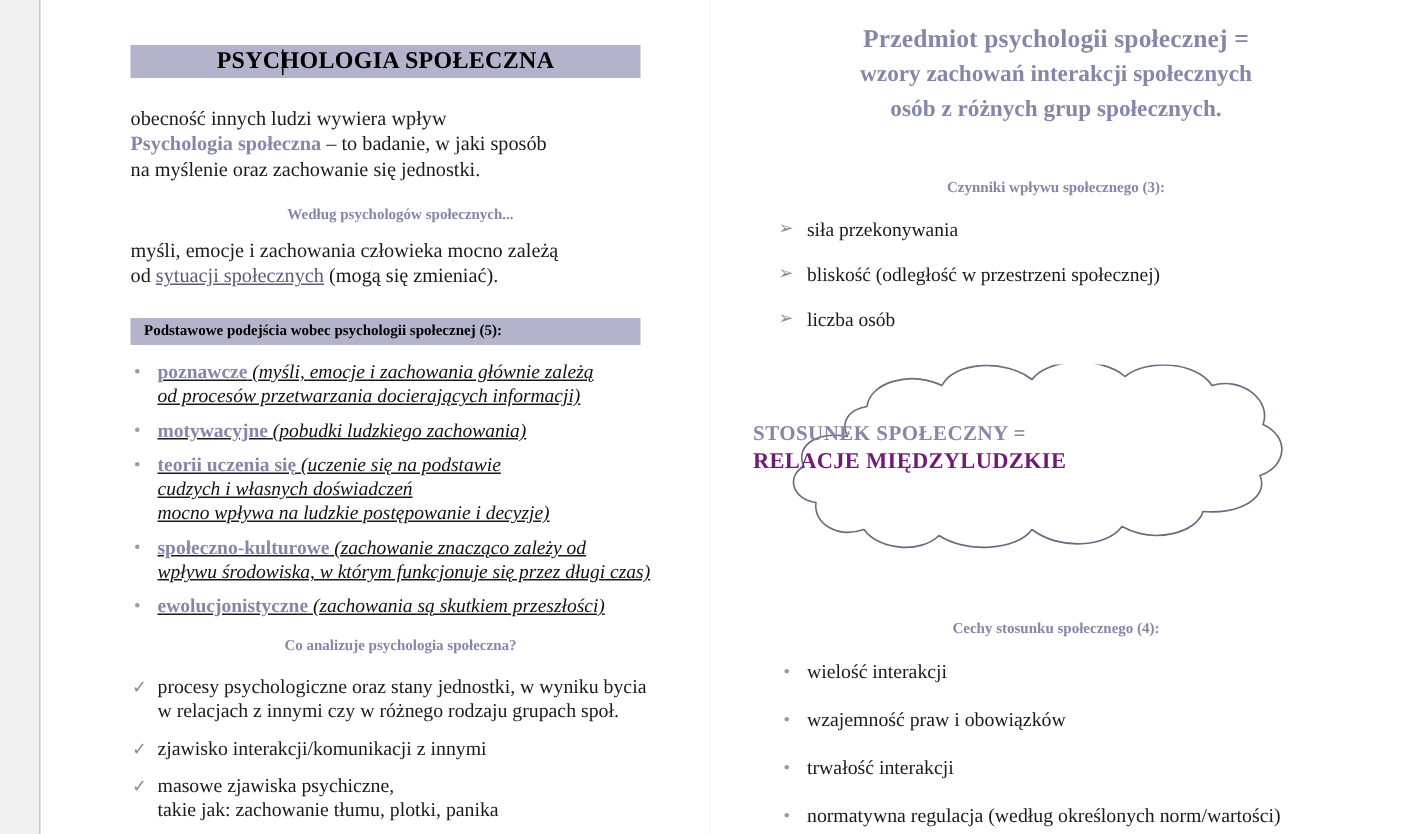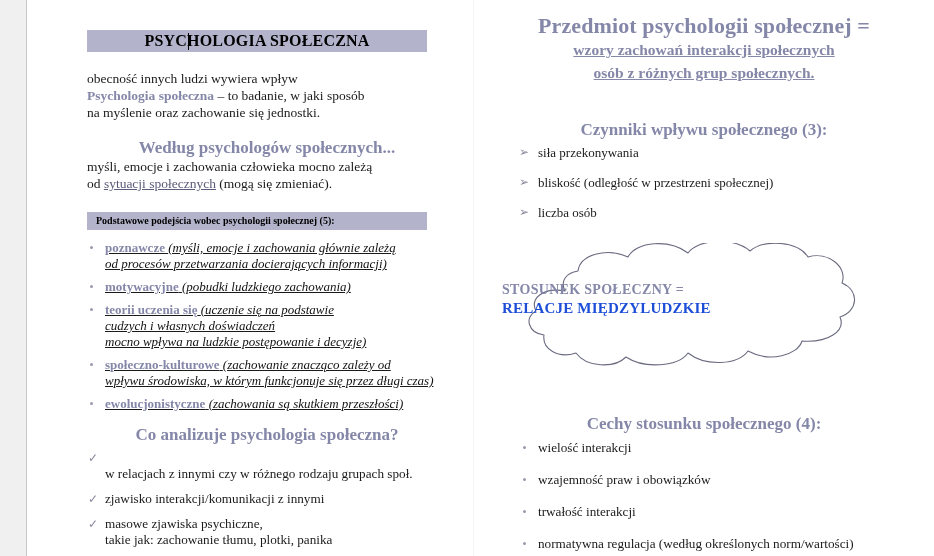--- a/index.html
+++ b/index.html
@@ -44,21 +44,21 @@
     background: #ffffff;
     overflow: hidden;
   }
   .page-left  { left: 39px;  width: 434px; }
   .page-right { left: 474px; width: 460px; }
 
   
   .accent-heading {
     color: #8487a8;
     font-weight: bold;
-    font-size: 17px;
+    font-size: 10px;
     text-align: center;
   }
   .accent-word {
     color: #8487a8;
     font-weight: bold;
   }
   .body-line {
     font-size: 13.5px;
     line-height: 17px;
     color: #1a1a1a;
@@ -178,30 +178,29 @@
   
   .r-title {
     position: absolute;
     left: 20px; top: 14px;
     width: 420px;
     text-align: center;
   }
   .r-title .l1 {
     color: #8487a8;
     font-weight: bold;
-    font-size: 22px;
+    font-size: 17px;
     line-height: 24px;
     letter-spacing: 0.1px;
   }
   .r-title .l2 {
     color: #8487a8;
     font-weight: bold;
     font-size: 15.5px;
     line-height: 23px;
-    text-decoration: underline;
   }
 
   .h-czynniki {
     position: absolute;
     left: 20px; top: 120px;
     width: 420px;
   }
   .list-arrows {
     position: absolute;
     left: 45px; top: 145px;
@@ -234,21 +233,21 @@
     text-align: left;
   }
   .cloud-text .c1 {
     color: #8487a8;
     font-weight: bold;
     font-size: 14px;
     letter-spacing: 0.3px;
     line-height: 18px;
   }
   .cloud-text .c2 {
-    color: #1d4ed8;
+    color: #701a75;
     font-weight: bold;
     font-size: 15px;
     letter-spacing: 0.2px;
     line-height: 19px;
   }
 
   .h-cechy {
     position: absolute;
     left: 20px; top: 414px;
     width: 420px;
@@ -347,21 +346,21 @@
         <span class="desc">(zachowania są skutkiem przeszłości)</span>
       </div>
 
     </div>
 
     <div class="h-co-analizuje accent-heading">Co analizuje psychologia społeczna?</div>
 
     <div class="list-checks">
       <div class="check-item">
         <span class="check">✓</span>
-        <br>
+        <span>procesy psychologiczne oraz stany jednostki, w wyniku bycia</span><br>
         <span>w relacjach z innymi czy w różnego rodzaju grupach społ.</span>
       </div>
       <div class="check-item">
         <span class="check">✓</span>
         <span>zjawisko interakcji/komunikacji z innymi</span>
       </div>
       <div class="check-item">
         <span class="check">✓</span>
         <span>masowe zjawiska psychiczne,</span><br>
         <span>takie jak: zachowanie tłumu, plotki, panika</span>

